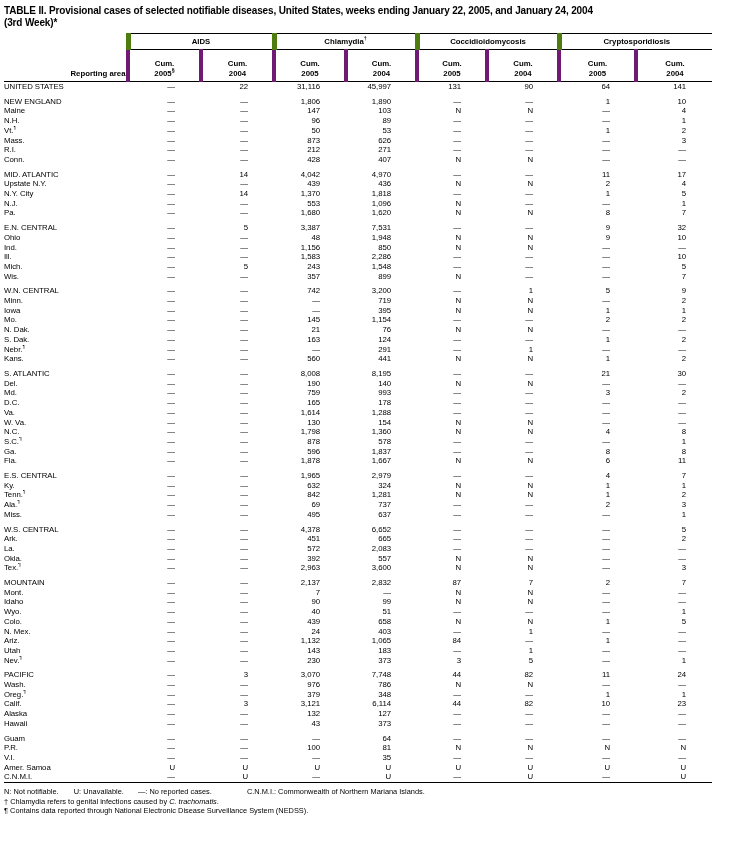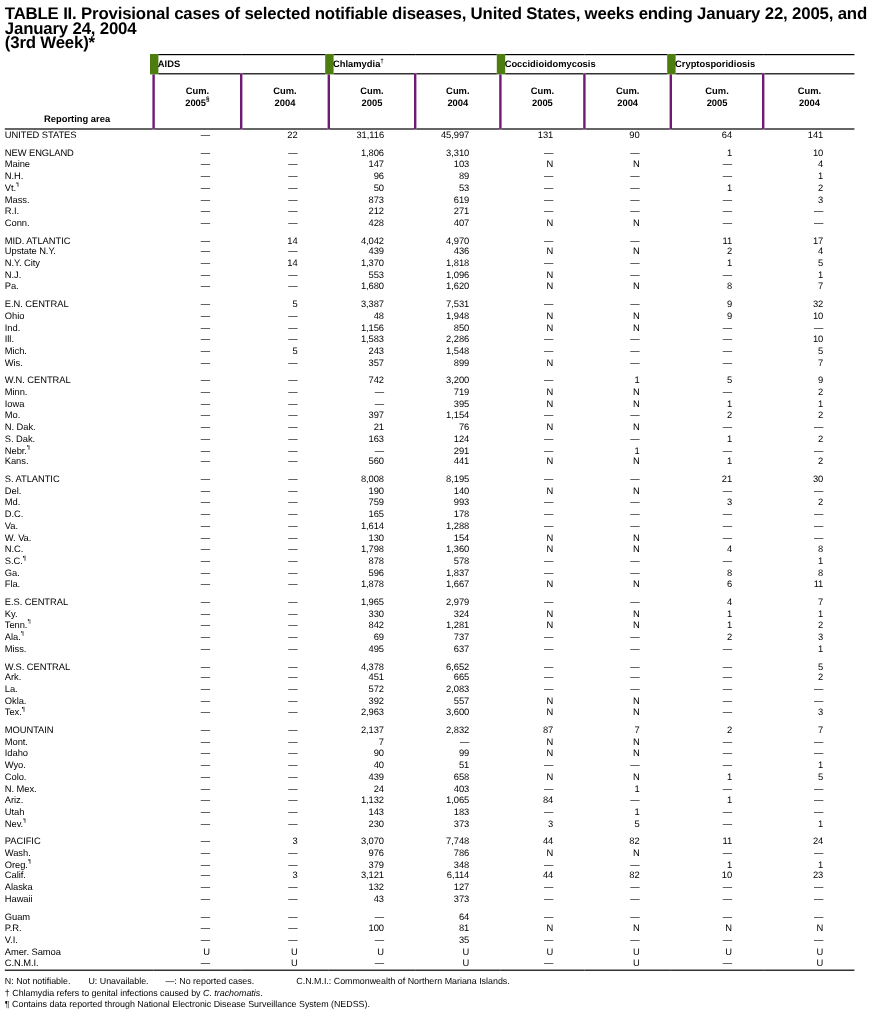--- a/index.html
+++ b/index.html
@@ -1,23 +1,23 @@
 <!DOCTYPE html>
 <html><head>
 <meta charset="utf-8">
 <style>
   html,body{margin:0;padding:0;background:#fff;}
   body{width:734px;height:858px;font-family:"Liberation Sans","DejaVu Sans",sans-serif;color:#000;overflow:hidden;}
   .page{padding:5px 0 0 4px;width:726px;}
-  .title{font-weight:bold;font-size:14px;line-height:12px;letter-spacing:-0.15px;}
+  .title{font-weight:bold;font-size:10px;line-height:12px;letter-spacing:-0.15px;}
   table{border-collapse:collapse;table-layout:fixed;width:708px;margin-top:4px;border-bottom:1px solid #000;}
   thead th{font-weight:bold;font-size:7.8px;padding:0;letter-spacing:0;}
-  th.group{border-top:1px solid #000;border-bottom:1px solid #000;border-left:7px solid #4d7c0f;height:15px;text-align:left;vertical-align:middle;}
-  th.sub{border-left:2px solid #701a75;border-bottom:1px solid #000;height:28px;text-align:center;vertical-align:bottom;padding-bottom:17px;line-height:9.5px;}
-  th.area-h{border-bottom:1px solid #000;text-align:center;vertical-align:bottom;padding:0 0 3px 0;}
+  th.group{border-top:1px solid #000;border-bottom:1px solid #000;border-left:5px solid #4d7c0f;height:15px;text-align:center;vertical-align:middle;}
+  th.sub{border-left:4px solid #701a75;border-bottom:1px solid #000;height:28px;text-align:center;vertical-align:bottom;padding-bottom:3px;line-height:9.5px;}
+  th.area-h{border-bottom:1px solid #000;text-align:right;vertical-align:bottom;padding:0 0 3px 0;}
   tbody td{font-size:7.8px;line-height:9.7px;height:9.7px;padding:0;white-space:nowrap;letter-spacing:-0.05px;}
   td.area{text-align:left;overflow:hidden;}
   td.num{text-align:right;padding-right:26px;}
   tr.gap td{height:5px;line-height:5px;font-size:1px;}
   sup{font-size:5.3px;line-height:0;}
   .footnotes{margin-top:4px;font-size:7.4px;line-height:9.4px;width:724px;}
   .legend span{display:inline-block;}
   .lg-0{margin-right:13px;} .lg-1{margin-right:12px;} .lg-2{margin-right:33px;}
   .fn{padding-left:9px;text-indent:-9px;}
   .fn .mk{display:inline-block;text-indent:0;}
@@ -100,21 +100,21 @@
           <td class="num">141</td>
         </tr>
         <tr class="gap">
           <td colspan="9"></td>
         </tr>
         <tr>
           <td class="area">NEW ENGLAND</td>
           <td class="num">—</td>
           <td class="num">—</td>
           <td class="num">1,806</td>
-          <td class="num">3,310</td>
+          <td class="num">1,890</td>
           <td class="num">—</td>
           <td class="num">—</td>
           <td class="num">1</td>
           <td class="num">10</td>
         </tr>
         <tr>
           <td class="area">Maine</td>
           <td class="num">—</td>
           <td class="num">—</td>
           <td class="num">147</td>
@@ -144,21 +144,21 @@
           <td class="num">—</td>
           <td class="num">—</td>
           <td class="num">1</td>
           <td class="num">2</td>
         </tr>
         <tr>
           <td class="area">Mass.</td>
           <td class="num">—</td>
           <td class="num">—</td>
           <td class="num">873</td>
-          <td class="num">619</td>
+          <td class="num">626</td>
           <td class="num">—</td>
           <td class="num">—</td>
           <td class="num">—</td>
           <td class="num">3</td>
         </tr>
         <tr>
           <td class="area">R.I.</td>
           <td class="num">—</td>
           <td class="num">—</td>
           <td class="num">212</td>
@@ -339,21 +339,21 @@
           <td class="num">395</td>
           <td class="num">N</td>
           <td class="num">N</td>
           <td class="num">1</td>
           <td class="num">1</td>
         </tr>
         <tr>
           <td class="area">Mo.</td>
           <td class="num">—</td>
           <td class="num">—</td>
-          <td class="num">397</td>
+          <td class="num">145</td>
           <td class="num">1,154</td>
           <td class="num">—</td>
           <td class="num">—</td>
           <td class="num">2</td>
           <td class="num">2</td>
         </tr>
         <tr>
           <td class="area">N. Dak.</td>
           <td class="num">—</td>
           <td class="num">—</td>
@@ -521,21 +521,21 @@
           <td class="num">2,979</td>
           <td class="num">—</td>
           <td class="num">—</td>
           <td class="num">4</td>
           <td class="num">7</td>
         </tr>
         <tr>
           <td class="area">Ky.</td>
           <td class="num">—</td>
           <td class="num">—</td>
-          <td class="num">330</td>
+          <td class="num">632</td>
           <td class="num">324</td>
           <td class="num">N</td>
           <td class="num">N</td>
           <td class="num">1</td>
           <td class="num">1</td>
         </tr>
         <tr>
           <td class="area">Tenn.<sup>¶</sup></td>
           <td class="num">—</td>
           <td class="num">—</td>

